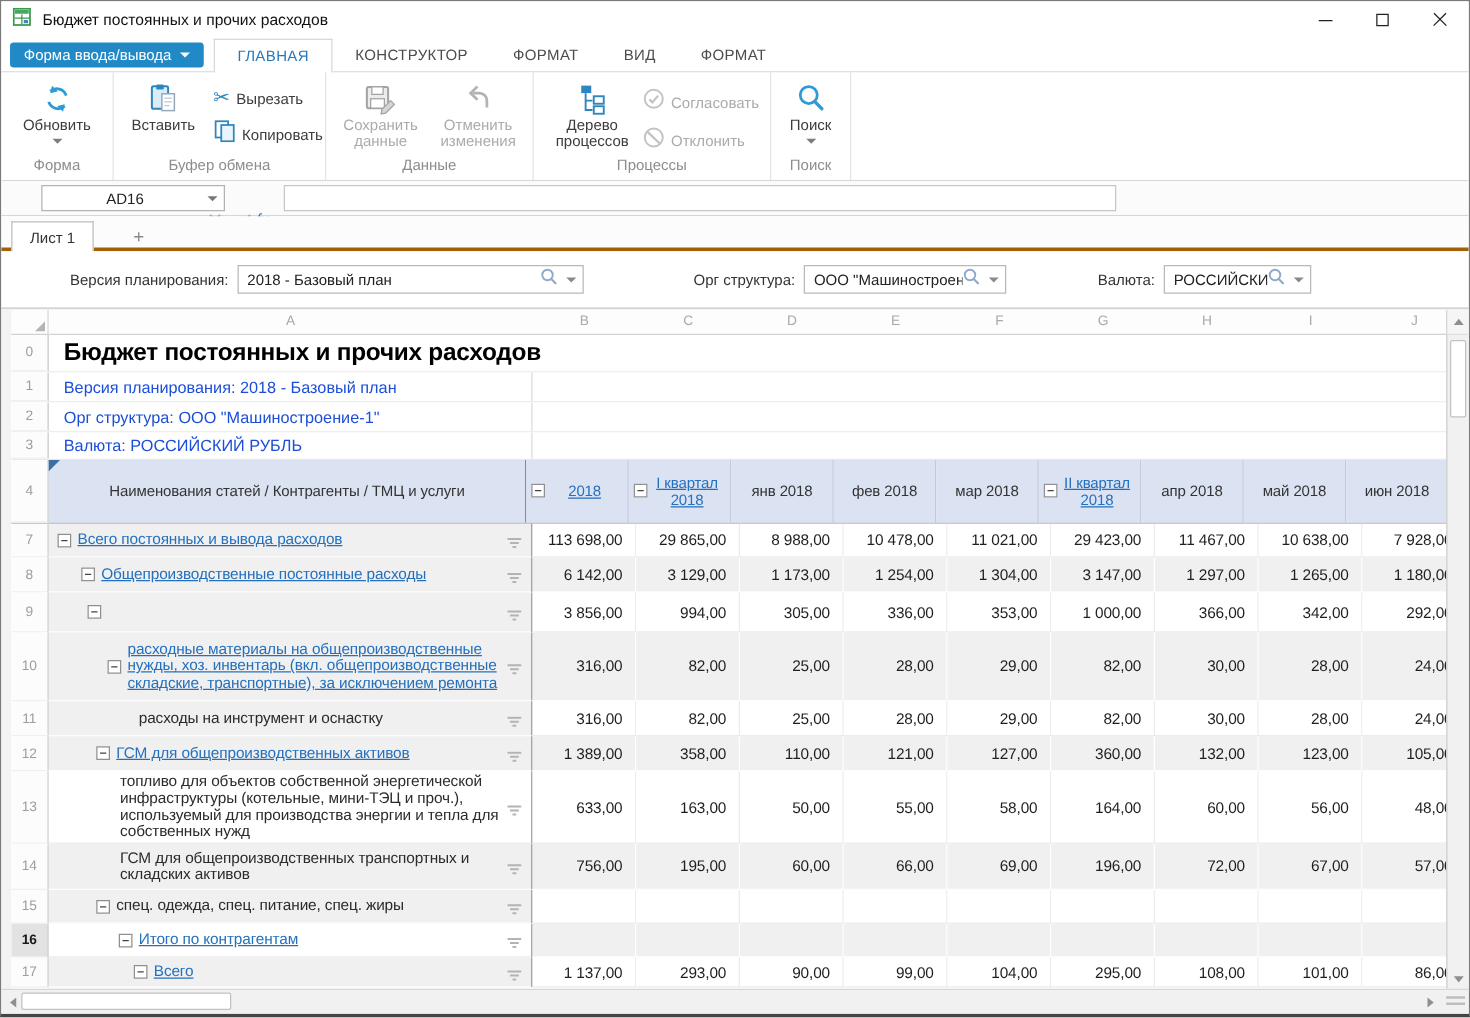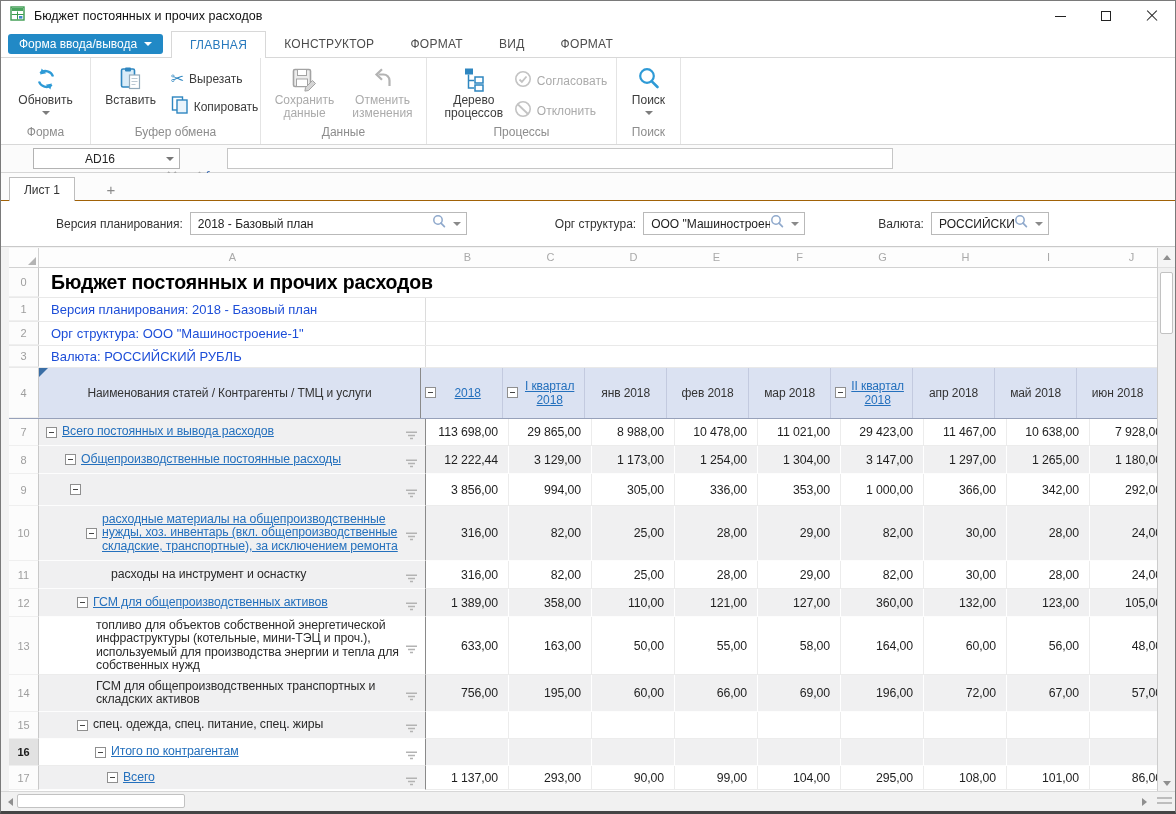--- a/index.html
+++ b/index.html
@@ -43,21 +43,21 @@
 
   
   .formula{position:absolute;left:0;top:144px;right:0;height:28px;background:#fbfbfb;border-bottom:1px solid #d6d6d6;}
   .namebox{position:absolute;left:8px;top:3px;width:147px;height:21px;background:#fff;border:1px solid #b3b3b3;display:flex;align-items:center;margin-left:24px;}
   .namebox .ref{flex:1;text-align:center;font-size:12px;color:#222;}
   .namebox .caret{margin-right:5px;border-left:4px solid transparent;border-right:4px solid transparent;border-top:4px solid #777;width:0;height:0;}
   .fico{position:absolute;top:22px;width:20px;height:18px;display:flex;align-items:center;justify-content:center;}
   .finput{position:absolute;left:226px;top:3px;width:666px;height:21px;background:#fff;border:1px solid #c6c6c6;font-size:12px;padding:0 5px;color:#222;}
 
   
-  .sheetrow{position:absolute;left:0;top:172px;right:0;height:28px;background:#fcfcfc;border-bottom:1px solid #a16207;text-align:right;}
+  .sheetrow{position:absolute;left:0;top:172px;right:0;height:28px;background:#fcfcfc;border-bottom:3px solid #a16207;text-align:right;}
   .sheettab{position:absolute;left:8px;top:4px;height:25px;min-width:66px;background:#fff;border:1px solid #bdbdbd;border-bottom:1px solid #fff;margin-bottom:-1px;display:flex;align-items:center;justify-content:center;font-size:12px;color:#333;padding:0 12px;}
   .addsheet{position:absolute;left:98px;top:4px;width:24px;height:24px;display:flex;align-items:center;justify-content:center;color:#8a8a8a;font-size:15px;}
 
   
   .filterrow{position:absolute;left:0;top:200px;right:0;height:45px;background:#fff;display:flex;align-items:center;padding-left:55px;}
   .flabel{font-size:12px;color:#333;margin-right:7px;white-space:nowrap;}
   .fbox{height:23px;border:1px solid #b9b9b9;background:#fff;display:flex;align-items:center;padding-right:5px;}
   .fbox .val{flex:1;font-size:12px;color:#222;padding:0 7px;white-space:nowrap;overflow:hidden;}
   .fbox .caret{margin-left:6px;border-left:4px solid transparent;border-right:4px solid transparent;border-top:4px solid #8a8a8a;width:0;height:0;}
   .fb0{width:277px;} .fb1{width:162px;margin-right:0;} .fb2{width:118px;}
@@ -433,21 +433,21 @@
         </div>
         <div class="grow" style="height: 28px;">
           <div class="gut">8</div>
           <div class="cell namecell sh" style="padding-left: 26px;">
             <span class="cbox"></span>
             <span class="nametext link">Общепроизводственные постоянные расходы</span>
             <span class="funnel"><svg width="13" height="10">
                 <path d="M1 1.2h11M3 4.4h7M5 7.6h3" stroke="#b3b3b3" stroke-width="1.5"></path>
               </svg></span>
           </div>
-          <div class="cell vcell sh">12 222,44</div>
+          <div class="cell vcell sh">6 142,00</div>
           <div class="cell vcell sh">3 129,00</div>
           <div class="cell vcell sh">1 173,00</div>
           <div class="cell vcell sh">1 254,00</div>
           <div class="cell vcell sh">1 304,00</div>
           <div class="cell vcell sh">3 147,00</div>
           <div class="cell vcell sh">1 297,00</div>
           <div class="cell vcell sh">1 265,00</div>
           <div class="cell vcell sh">1 180,00</div>
         </div>
         <div class="grow" style="height: 32px;">

